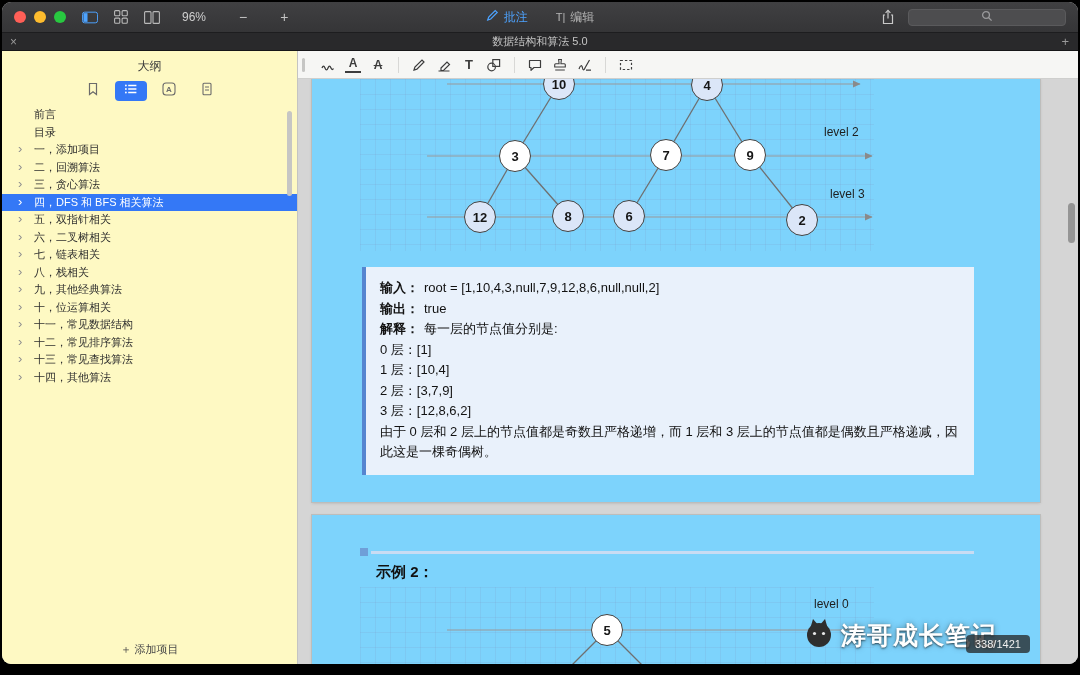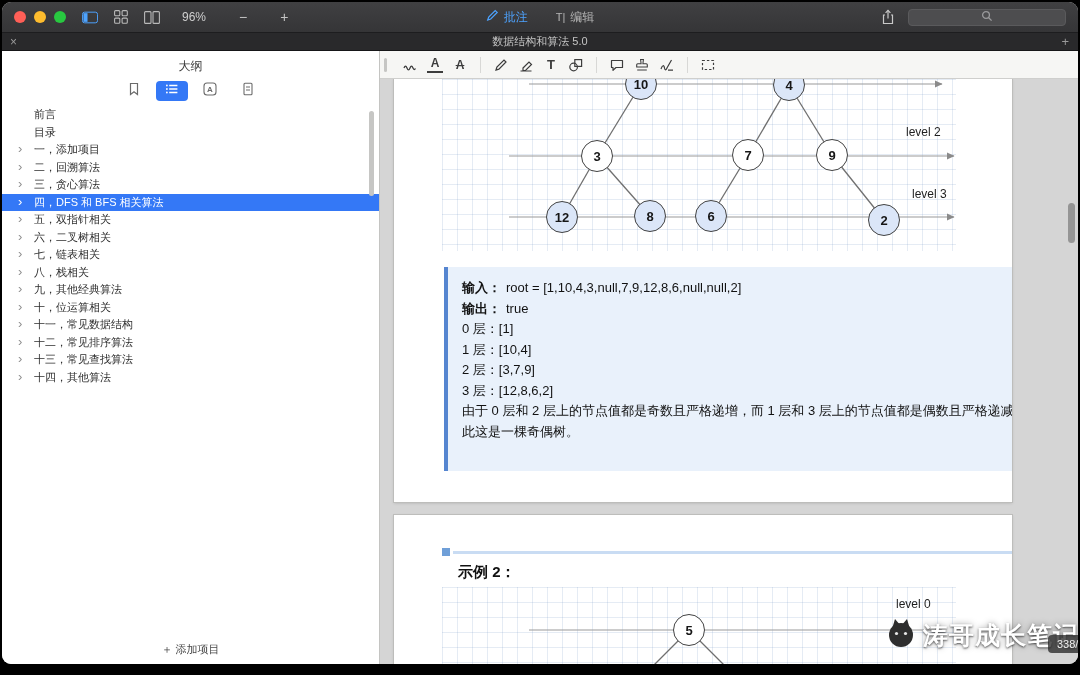--- a/index.html
+++ b/index.html
@@ -30,21 +30,21 @@
     border-bottom:1px solid #161618; position:relative; flex:none;
     display:flex; align-items:center; }
   .tab-close { position:absolute; left:8px; color:#9a9a9a; font-size:12px; line-height:1; }
   .tab-title { width:100%; text-align:center; color:#c4c4c4; font-size:11px; }
   .tab-new { position:absolute; right:9px; color:#9a9a9a; font-size:13px; line-height:1; }
 
   
   .main { flex:1; display:flex; min-height:0; }
 
   
-  .sidebar { width:378px; flex:none; background:#ffffff; border-right:1px solid #c4c4c2; position:relative; }
+  .sidebar { width:296px; flex:none; background:#fef9c3; border-right:1px solid #c4c4c2; position:relative; }
   .sb-title { text-align:center; padding-top:7px; font-size:12px; color:#3a3a3a; }
   .seg { display:flex; justify-content:center; gap:6px; margin-top:6px; }
   .seg-cell { width:32px; height:20px; border-radius:4px; display:flex; align-items:center; justify-content:center; }
   .seg-cell.sel { background:#3478f6; }
   .outline { position:absolute; top:55px; left:0; right:0; }
   .ol-item { height:17.5px; display:flex; align-items:center; font-size:11px; color:#2e2e2e;
     padding-left:32px; position:relative; white-space:nowrap; }
   .ol-item .chev { position:absolute; left:16px; top:0; font-size:13px; line-height:16px; color:#8e8e8e; }
   .ol-item.selected { background:#3478f6; color:#fff; }
   .ol-item.selected .chev { color:#fff; }
@@ -56,21 +56,21 @@
   .anno-toolbar { height:28px; background:#f6f6f4; border-bottom:1px solid #cfcfcd;
     display:flex; align-items:center; gap:9px; padding-left:4px; }
   .drag-handle { width:3px; height:14px; background:#c6c6c4; border-radius:2px; margin-right:6px; }
   .tool { width:16px; height:16px; display:flex; align-items:center; justify-content:center;
     color:#3d3d3d; font-size:12px; font-weight:bold; }
   .tool-div { width:1px; height:16px; background:#d8d8d6; margin:0 3px; }
   .a-under { border-bottom:2px solid #3d3d3d; line-height:11px; }
   .a-strike { text-decoration:line-through; }
 
   .scroll-area { position:absolute; top:28px; left:0; right:0; bottom:0; overflow:hidden; }
-  .page { position:absolute; left:14px; width:618px; background:#ffffff;
+  .page { position:absolute; left:14px; width:728px; background:#7dd3fc;
     box-shadow:0 0 0 1px #bdbdbb, 0 1px 3px rgba(0,0,0,0.18); overflow:hidden; }
   .page1 { top:0; height:423px; }
   .page2 { top:436px; height:400px; }
   .figure { position:absolute; overflow:hidden; }
   .fig1 { left:0; top:0; width:710px; height:175px; }
   .fig2 { left:0; top:72px; width:710px; height:80px; }
   .gridbg { position:absolute;
     background-image:linear-gradient(rgba(125,158,200,0.20) 1px, transparent 1px),
       linear-gradient(90deg, rgba(125,158,200,0.20) 1px, transparent 1px);
     background-size:15px 15px; }
@@ -407,20 +407,21 @@
             <div class="node blue" style="left:474px;top:125px">
                 <span>2</span>
               </div>
             <div class="level-label" style="left:512px;top:46px">level 2</div>
             <div class="level-label" style="left:518px;top:108px">level 3</div>
           </div>
 
           <div class="example-box">
             <div class="eb-line"><b>输入：</b><span>root = [1,10,4,3,null,7,9,12,8,6,null,null,2]</span></div>
             <div class="eb-line"><b>输出：</b><span>true</span></div>
+            <div class="eb-line"><b>解释：</b><span>每一层的节点值分别是:</span></div>
             <div class="eb-line">0 层：[1]</div>
             <div class="eb-line">1 层：[10,4]</div>
             <div class="eb-line">2 层：[3,7,9]</div>
             <div class="eb-line">3 层：[12,8,6,2]</div>
             <div class="eb-line">由于 0 层和 2 层上的节点值都是奇数且严格递增，而 1 层和 3 层上的节点值都是偶数且严格递减，因此这是一棵奇偶树。</div>
           </div>
         </div>
 
         <div class="page page2">
           <div class="sec-divider">

